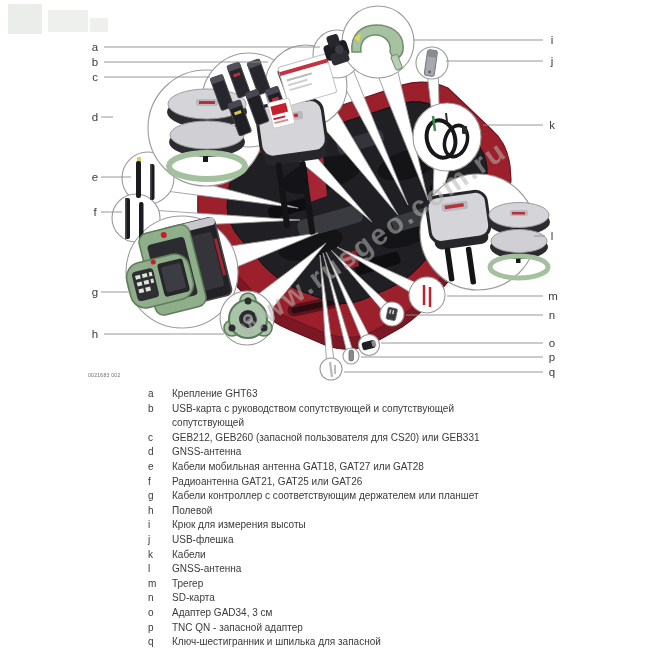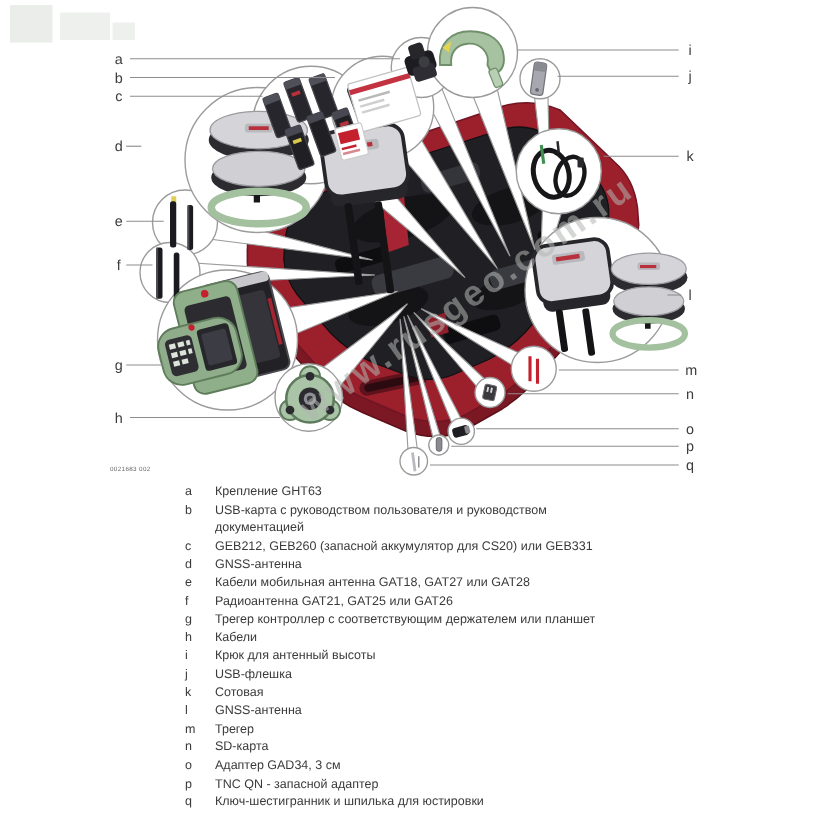--- a/index.html
+++ b/index.html
@@ -358,61 +358,61 @@
   </g>
 </svg>
 
 <div id="legend">
   <div class="legend-row">
         <span class="legend-letter">a</span>
         <span class="legend-text">Крепление GHT63</span>
       </div>
   <div class="legend-row">
         <span class="legend-letter">b</span>
-        <span class="legend-text">USB-карта с руководством пользователя и руководством</span>
+        <span class="legend-text">USB-карта с руководством сопутствующей и сопутствующей</span>
       </div>
   <div class="legend-row">
         <span class="legend-letter"></span>
-        <span class="legend-text">документацией</span>
+        <span class="legend-text">сопутствующей</span>
       </div>
   <div class="legend-row">
         <span class="legend-letter">c</span>
-        <span class="legend-text">GEB212, GEB260 (запасной аккумулятор для CS20) или GEB331</span>
+        <span class="legend-text">GEB212, GEB260 (запасной пользователя для CS20) или GEB331</span>
       </div>
   <div class="legend-row">
         <span class="legend-letter">d</span>
         <span class="legend-text">GNSS-антенна</span>
       </div>
   <div class="legend-row">
         <span class="legend-letter">e</span>
         <span class="legend-text">Кабели мобильная антенна GAT18, GAT27 или GAT28</span>
       </div>
   <div class="legend-row">
         <span class="legend-letter">f</span>
         <span class="legend-text">Радиоантенна GAT21, GAT25 или GAT26</span>
       </div>
   <div class="legend-row">
         <span class="legend-letter">g</span>
-        <span class="legend-text">Трегер контроллер с соответствующим держателем или планшет</span>
+        <span class="legend-text">Кабели контроллер с соответствующим держателем или планшет</span>
       </div>
   <div class="legend-row">
         <span class="legend-letter">h</span>
-        <span class="legend-text">Кабели</span>
+        <span class="legend-text">Полевой</span>
       </div>
   <div class="legend-row">
         <span class="legend-letter">i</span>
-        <span class="legend-text">Крюк для антенный высоты</span>
+        <span class="legend-text">Крюк для измерения высоты</span>
       </div>
   <div class="legend-row">
         <span class="legend-letter">j</span>
         <span class="legend-text">USB-флешка</span>
       </div>
   <div class="legend-row">
         <span class="legend-letter">k</span>
-        <span class="legend-text">Сотовая</span>
+        <span class="legend-text">Кабели</span>
       </div>
   <div class="legend-row">
         <span class="legend-letter">l</span>
         <span class="legend-text">GNSS-антенна</span>
       </div>
   <div class="legend-row">
         <span class="legend-letter">m</span>
         <span class="legend-text">Трегер</span>
       </div>
   <div class="legend-row">
@@ -422,17 +422,17 @@
   <div class="legend-row">
         <span class="legend-letter">o</span>
         <span class="legend-text">Адаптер GAD34, 3 см</span>
       </div>
   <div class="legend-row">
         <span class="legend-letter">p</span>
         <span class="legend-text">TNC QN - запасной адаптер</span>
       </div>
   <div class="legend-row">
         <span class="legend-letter">q</span>
-        <span class="legend-text">Ключ-шестигранник и шпилька для юстировки</span>
+        <span class="legend-text">Ключ-шестигранник и шпилька для запасной</span>
       </div>
 </div>
 
 </div>
 
 </body></html>

